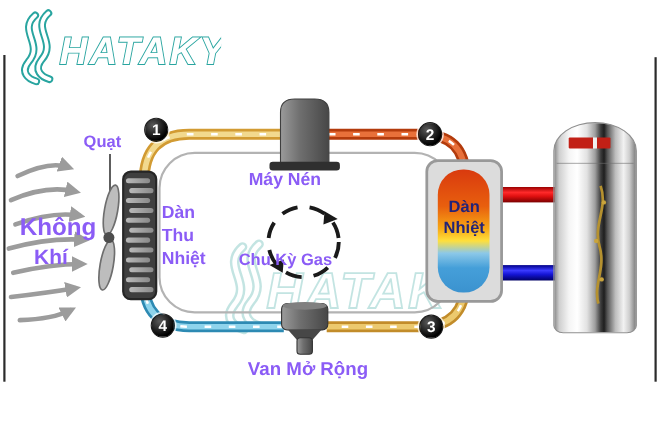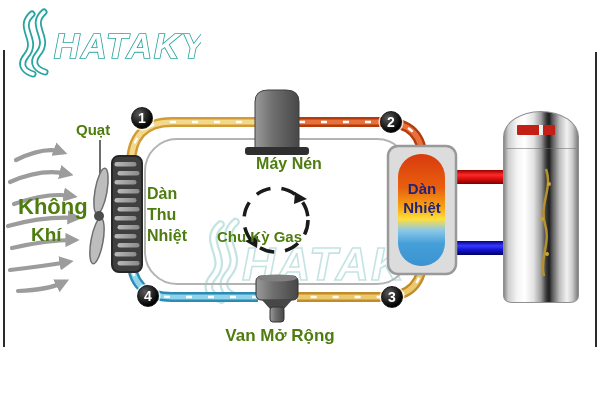--- a/index.html
+++ b/index.html
@@ -20,26 +20,26 @@
   .tank-label{position:absolute;left:13px;top:13px;width:38px;height:10px;
         background:linear-gradient(90deg,#c22016 0 58%,rgba(255,255,255,.85) 58% 68%,#c22016 68% 100%);
         border-radius:1px;}
   .tank-decor{position:absolute;left:27px;top:52px;}
   .logo{position:absolute;left:6px;top:4px;z-index:5;}
   .edge-line{position:absolute;width:2px;background:#2b2b2b;z-index:6;}
   .edge-left{left:3px;top:50px;height:297px;}
   .edge-right{left:595px;top:52px;height:295px;}
 
   
-  .lbl{position:absolute;z-index:4;color:#4d7c0f;font-weight:700;}
+  .lbl{position:absolute;z-index:4;color:#8b5cf6;font-weight:700;}
   .lbl-fan{left:76px;top:121px;font-size:15px;}
   .lbl-air1{left:18px;top:194px;font-size:22px;}
   .lbl-air2{left:31px;top:224px;font-size:19px;}
   .lbl-evap{left:147px;top:183px;font-size:16px;line-height:21px;}
-  .lbl-comp{left:229px;top:155px;width:120px;text-align:center;font-size:16px;}
+  .lbl-comp{left:199px;top:155px;width:120px;text-align:center;font-size:16px;}
   .lbl-gas{left:217px;top:228px;width:120px;text-align:left;font-size:15px;}
   .lbl-valve{left:207px;top:326px;width:146px;text-align:center;font-size:17px;}
   .lbl-cond{left:389px;top:179px;width:66px;text-align:center;font-size:15px;line-height:19px;
             color:#232378;z-index:4;}
 
   
   .marker{position:absolute;z-index:4;width:22px;height:22px;border-radius:50%;
         background:radial-gradient(circle at 35% 30%,#5a5a5a,#000 72%);
         border:1px solid #1a1a1a;box-shadow:0 0 0 1.5px rgba(255,255,255,.75);
         color:#fff;font-size:14px;font-weight:700;text-align:center;line-height:20px;}

